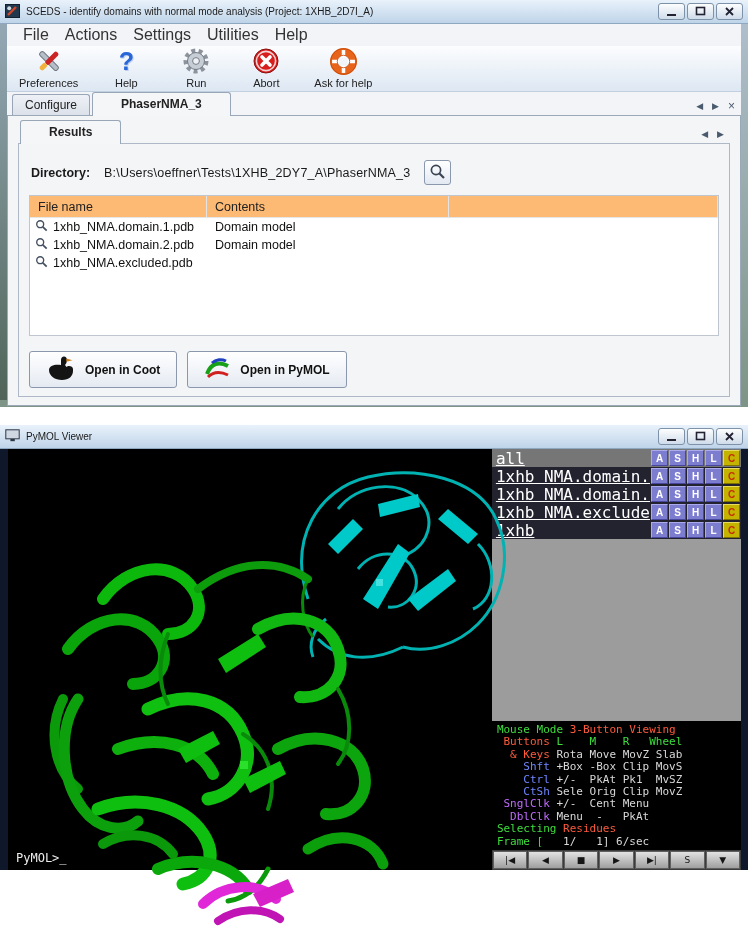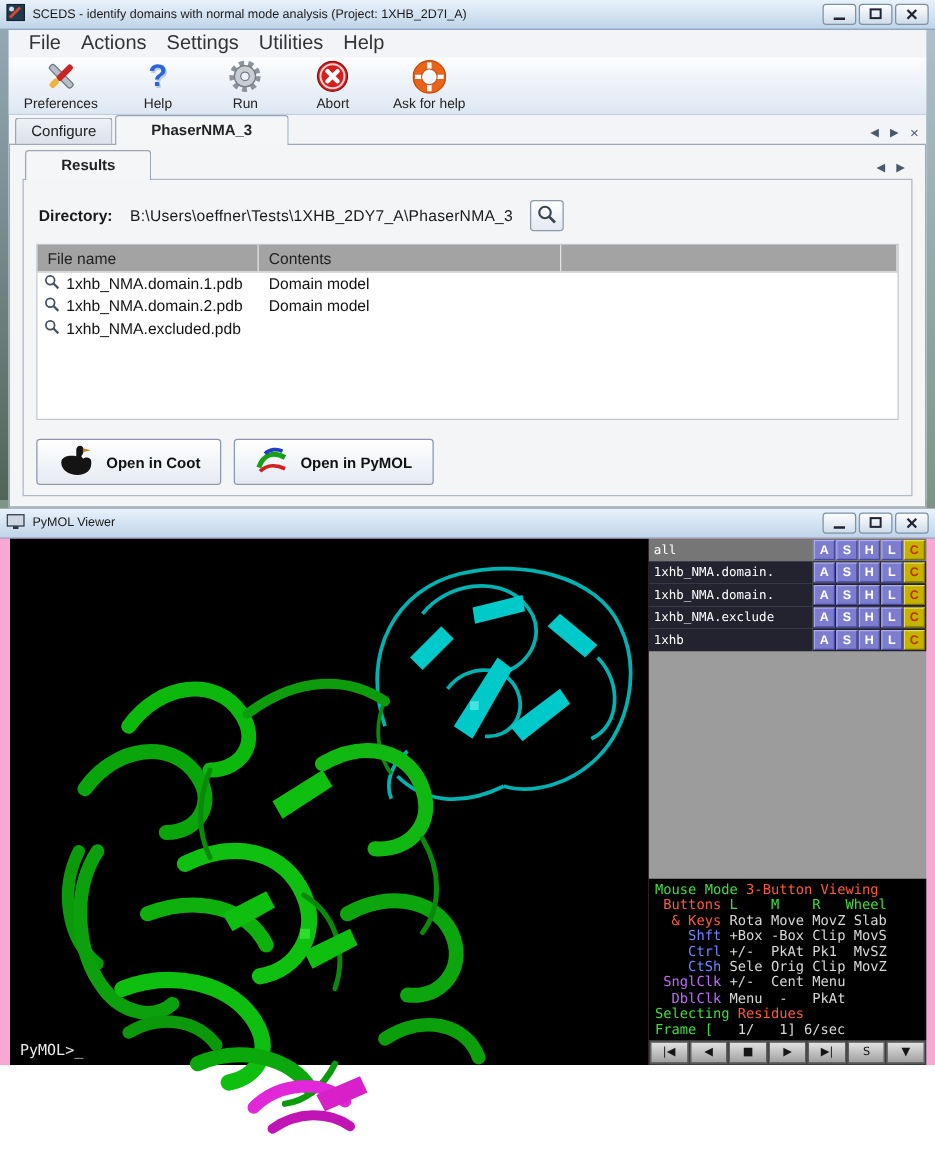--- a/index.html
+++ b/index.html
@@ -71,45 +71,45 @@
     padding:10px 8px 8px; display:flex; flex-direction:column;
   }
   .dir-row { display:flex; align-items:center; gap:14px; margin:6px 4px 10px; font-size:12.5px; }
   .dir-label { font-weight:bold; }
   .dir-value { letter-spacing:0.2px; }
   .sq-btn { width:27px; height:25px; border:1px solid #8a97ad; border-radius:3px;
     background:linear-gradient(#ffffff,#e3e9f2); display:flex; align-items:center; justify-content:center; }
 
   .files-box { background:#fff; border:1px solid #c0c6cf; height:141px; margin:0 2px; font-size:12.5px; }
   .files-head { display:grid; grid-template-columns:177px 242px 1fr; height:22px; align-items:center;
-    background:#a3a3a3; border-bottom:1px solid #e6e6e6; color:#222; }
+    background:#fdba74; border-bottom:1px solid #e6e6e6; color:#222; }
   .files-head > div { padding-left:8px; border-right:1px solid #e3e3e3; height:100%; display:flex; align-items:center; }
   .frow { display:grid; grid-template-columns:177px 242px 1fr; height:18px; align-items:center; color:#111; }
   .fname { display:flex; align-items:center; gap:5px; padding-left:5px; white-space:nowrap; }
   .fcontents { padding-left:8px; }
 
   .action-row { display:flex; gap:10px; margin:15px 2px 0; }
   .big-btn {
     display:flex; align-items:center; gap:9px; height:37px; padding:0 16px;
     border:1px solid #8a97ad; border-radius:3px; background:linear-gradient(#ffffff,#e5eaf2);
     font-size:12px; font-weight:bold; color:#111;
   }
 
   
-  #pymol-win { top:407px; left:0; width:748px; height:445px; background:#f9a8d4; }
+  #pymol-win { top:425px; left:0; width:748px; height:445px; background:#0f172a; }
   .pymol-content { position:absolute; top:24px; left:8px; right:7px; bottom:0; display:flex; }
   .viewport { width:511px; background:#000; position:relative; }
   .viewport svg { position:absolute; top:0; left:0; }
   .prompt { position:absolute; left:8px; bottom:5px; font-family:"DejaVu Sans Mono",monospace;
     font-size:12px; color:#ececec; }
 
   .side-panel { flex:1; background:#9c9c9c; display:flex; flex-direction:column; }
   .obj-row { height:18px; display:flex; align-items:stretch; }
-  .obj-name { flex:1; font-family:"DejaVu Sans Mono",monospace; font-size:10px; color:#fff;
-    display:flex; align-items:center; padding-left:4px; white-space:nowrap; overflow:hidden; }
+  .obj-name { flex:1; font-family:"DejaVu Sans Mono",monospace; font-size:16px; color:#fff;
+    display:flex; align-items:center; padding-left:4px; white-space:nowrap; overflow:hidden;text-decoration:underline; }
   .obj-all .obj-name { background:#767676; }
   .obj-dark .obj-name { background:#232330; }
   .obj-btns { display:flex; gap:1px; align-items:center; padding:0 1px; background:inherit; }
   .obj-all .obj-btns { background:#767676; }
   .obj-dark .obj-btns { background:#232330; }
   .abtn {
     width:17px; height:16px; display:flex; align-items:center; justify-content:center;
     font-size:10px; font-weight:bold; color:#fff; background:#7d7dd0;
     border:1px solid; border-color:#aaaaec #4747a0 #4747a0 #aaaaec;
   }

